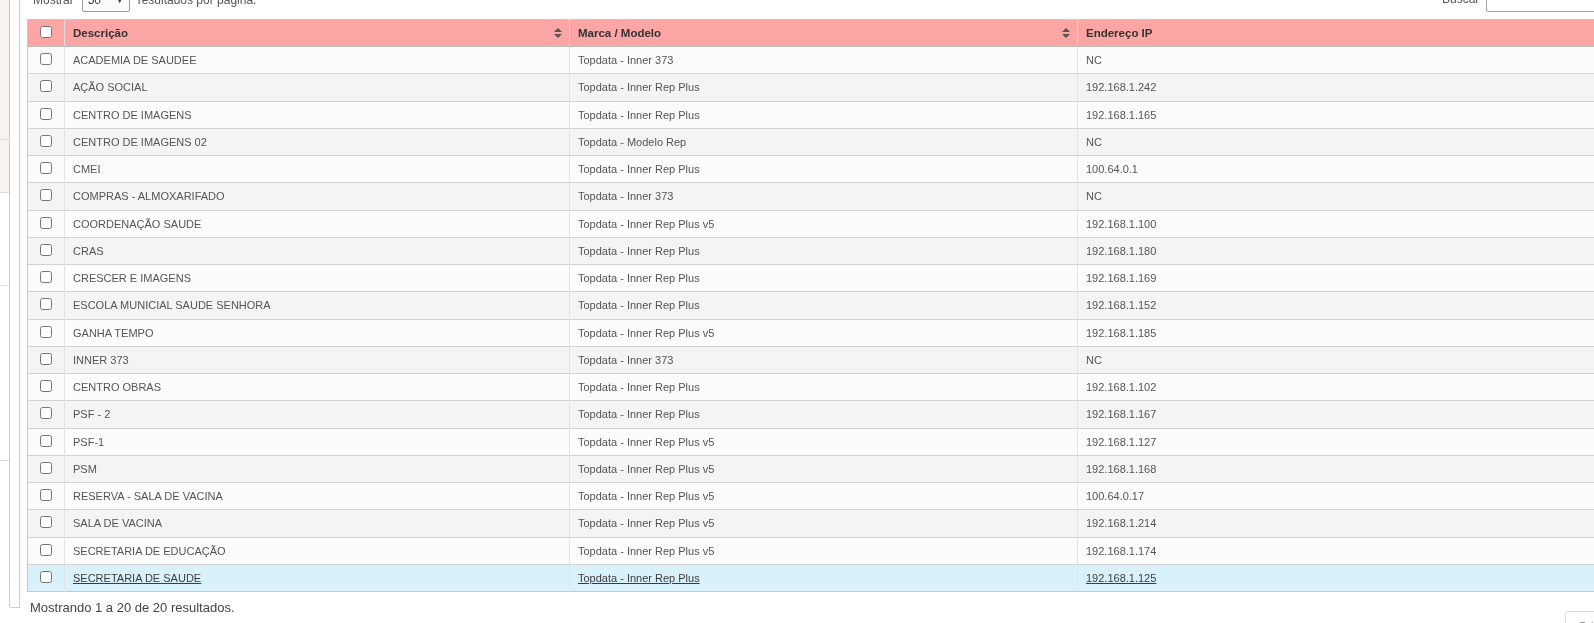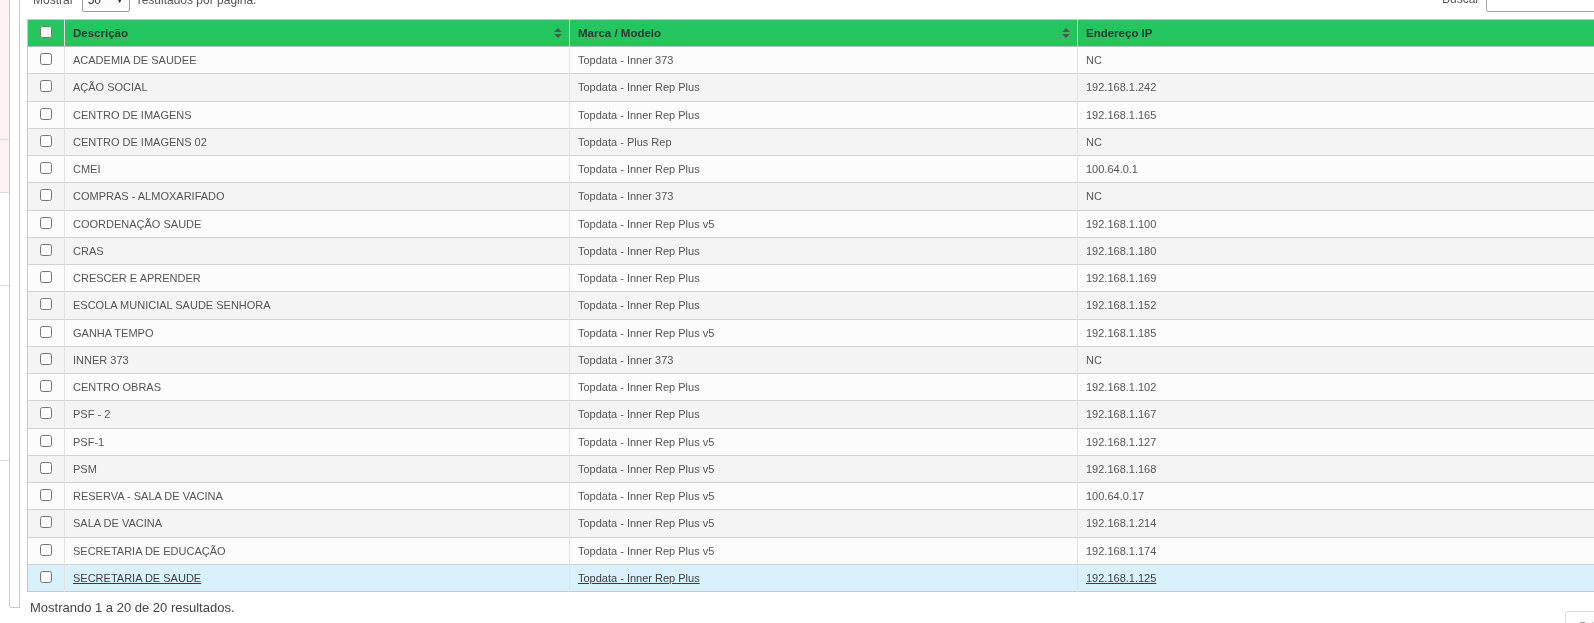--- a/index.html
+++ b/index.html
@@ -26,21 +26,21 @@
   .select-box .chev { font-size:8px; color:#333; }
   .search-wrap { position:absolute; top:-15px; left:1442px; display:flex; align-items:center; gap:7px;
     font-size:12px; color:#555; }
   .search-wrap input { width:138px; height:27px; border:1px solid #a5a5a5; border-radius:2px;
     padding:0 6px; font-size:12px; background:#fff; outline:none; }
 
   
   .table-wrap { position:absolute; left:27px; top:19px; width:1640px; }
   table { border-collapse:collapse; width:100%; table-layout:fixed;
     border:1px solid #c8c8c8; }
-  thead th { background:#22c55e; height:27px; padding:0 8px; text-align:left;
+  thead th { background:#fca5a5; height:27px; padding:0 8px; text-align:left;
     font-size:11.5px; font-weight:bold; color:#333; border-bottom:1px solid #bdbdbd;
     border-left:1px solid #dedede; position:relative; cursor:pointer; }
   thead th:first-child { border-left:none; }
   tbody td { height:27.25px; padding:0 8px; font-size:11px; color:#555;
     border-top:1px solid #d2d2d2; border-left:1px solid #e2e2e2; overflow:hidden; white-space:nowrap; }
   tbody td:first-child { border-left:none; text-align:center; padding:0; }
   tr.odd  { background:#fcfcfc; }
   tr.even { background:#f4f4f4; }
   tr.highlight { background:#d9f1fb; }
   tr.highlight td.txt { text-decoration:underline; color:#3d3d3d;margin-top:32px; }
@@ -132,21 +132,21 @@
         </tr>
         <tr class="odd">
           <td><input type="checkbox" style=""></td>
           <td class="txt">CENTRO DE IMAGENS</td>
           <td class="txt">Topdata - Inner Rep Plus</td>
           <td class="txt">192.168.1.165</td>
         </tr>
         <tr class="even">
           <td><input type="checkbox" style=""></td>
           <td class="txt">CENTRO DE IMAGENS 02</td>
-          <td class="txt">Topdata - Plus Rep</td>
+          <td class="txt">Topdata - Modelo Rep</td>
           <td class="txt">NC</td>
         </tr>
         <tr class="odd">
           <td><input type="checkbox" style=""></td>
           <td class="txt">CMEI</td>
           <td class="txt">Topdata - Inner Rep Plus</td>
           <td class="txt">100.64.0.1</td>
         </tr>
         <tr class="even">
           <td><input type="checkbox" style=""></td>
@@ -161,21 +161,21 @@
           <td class="txt">192.168.1.100</td>
         </tr>
         <tr class="even">
           <td><input type="checkbox" style=""></td>
           <td class="txt">CRAS</td>
           <td class="txt">Topdata - Inner Rep Plus</td>
           <td class="txt">192.168.1.180</td>
         </tr>
         <tr class="odd">
           <td><input type="checkbox" style=""></td>
-          <td class="txt">CRESCER E APRENDER</td>
+          <td class="txt">CRESCER E IMAGENS</td>
           <td class="txt">Topdata - Inner Rep Plus</td>
           <td class="txt">192.168.1.169</td>
         </tr>
         <tr class="even">
           <td><input type="checkbox" style=""></td>
           <td class="txt">ESCOLA MUNICIAL SAUDE SENHORA</td>
           <td class="txt">Topdata - Inner Rep Plus</td>
           <td class="txt">192.168.1.152</td>
         </tr>
         <tr class="odd">

